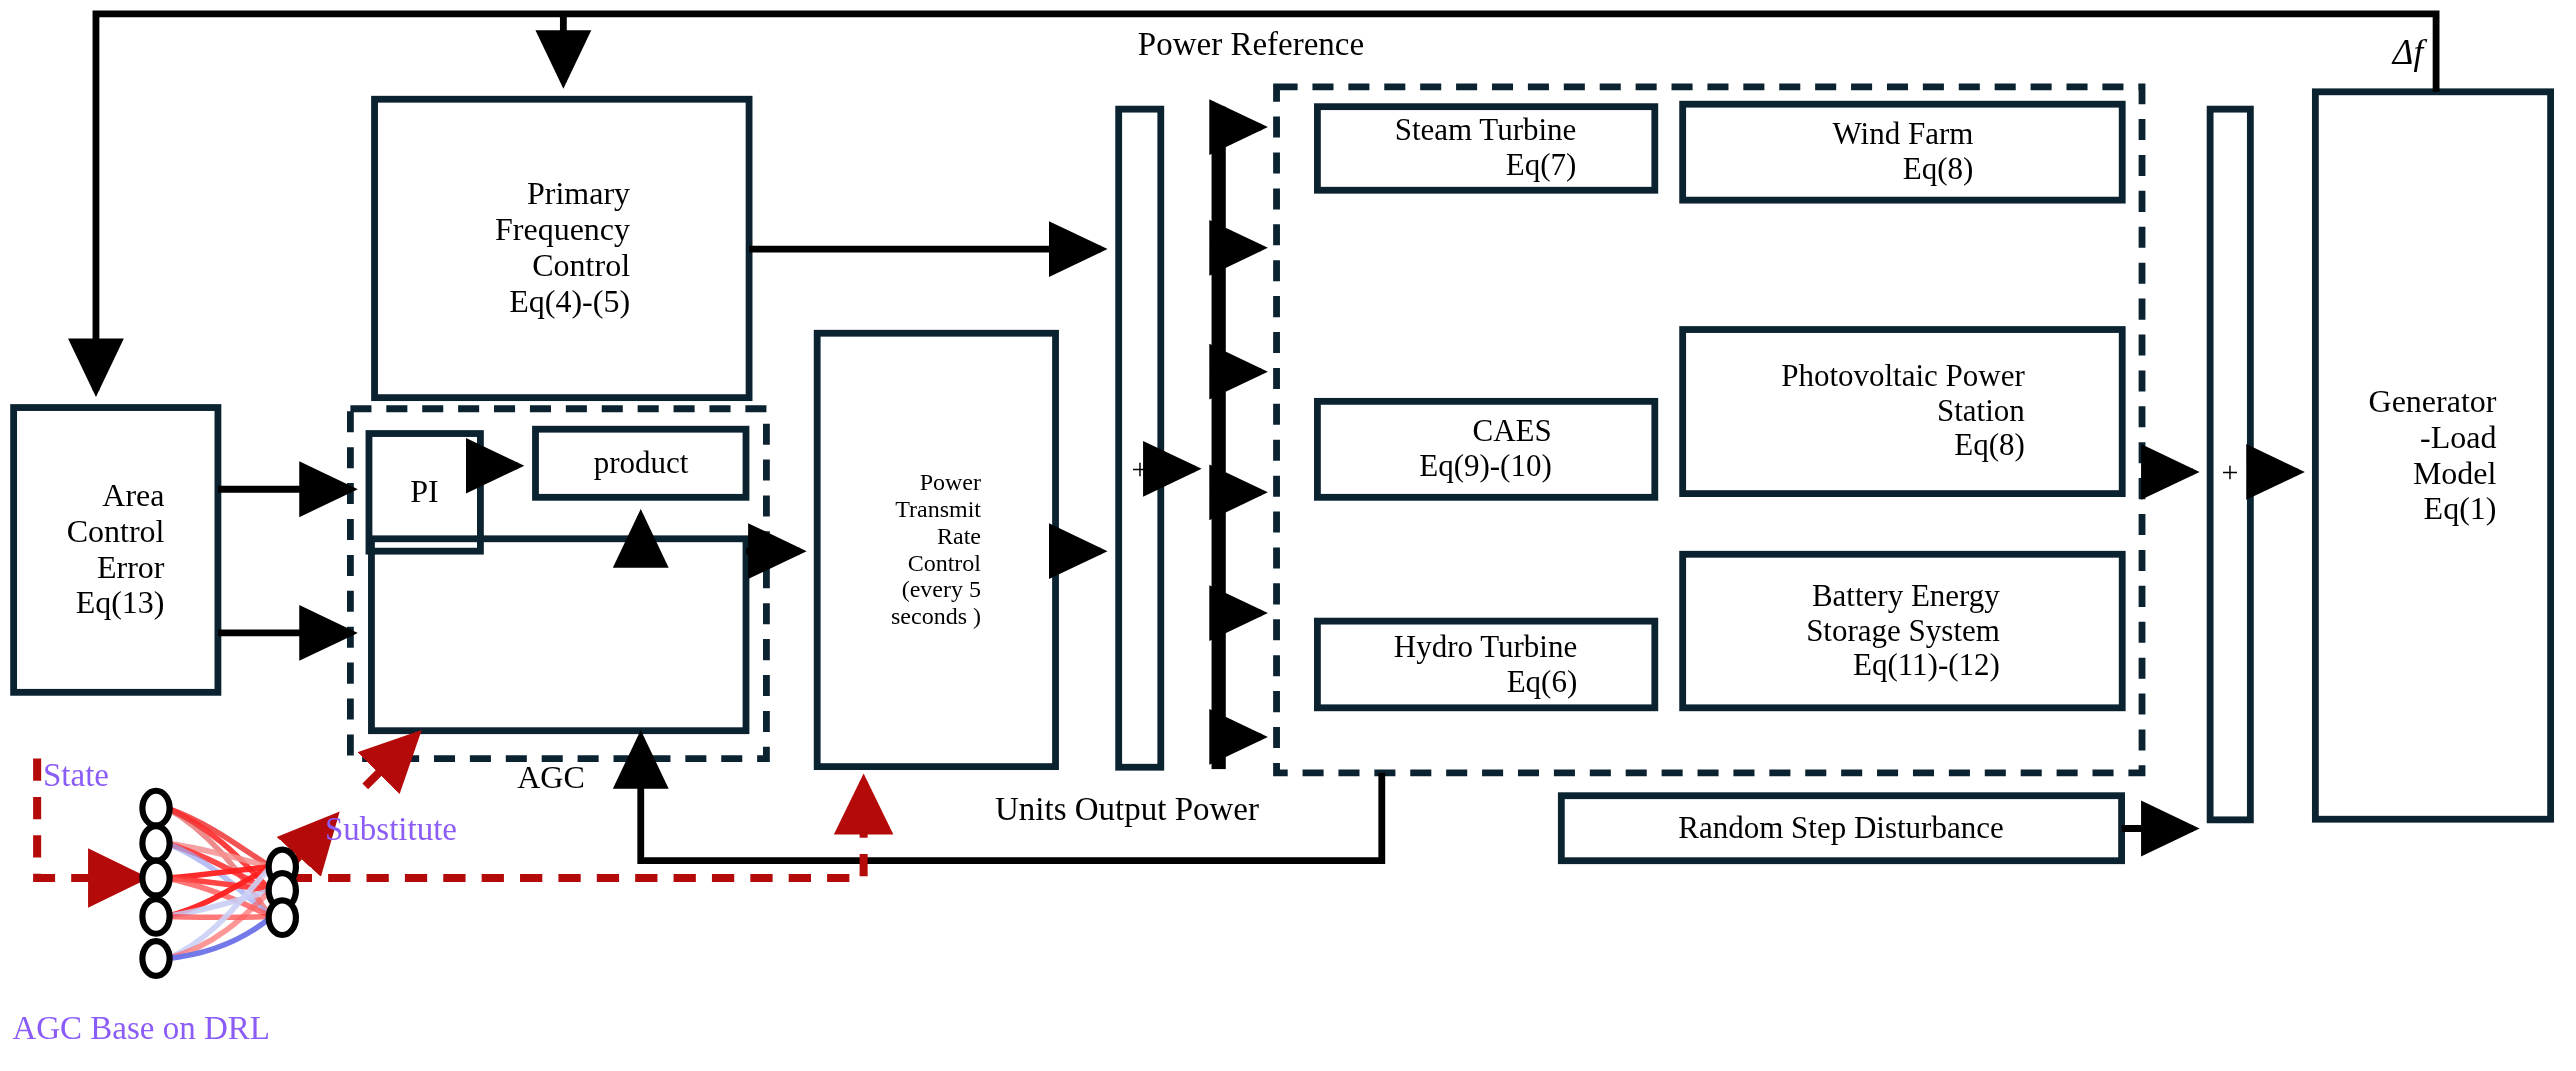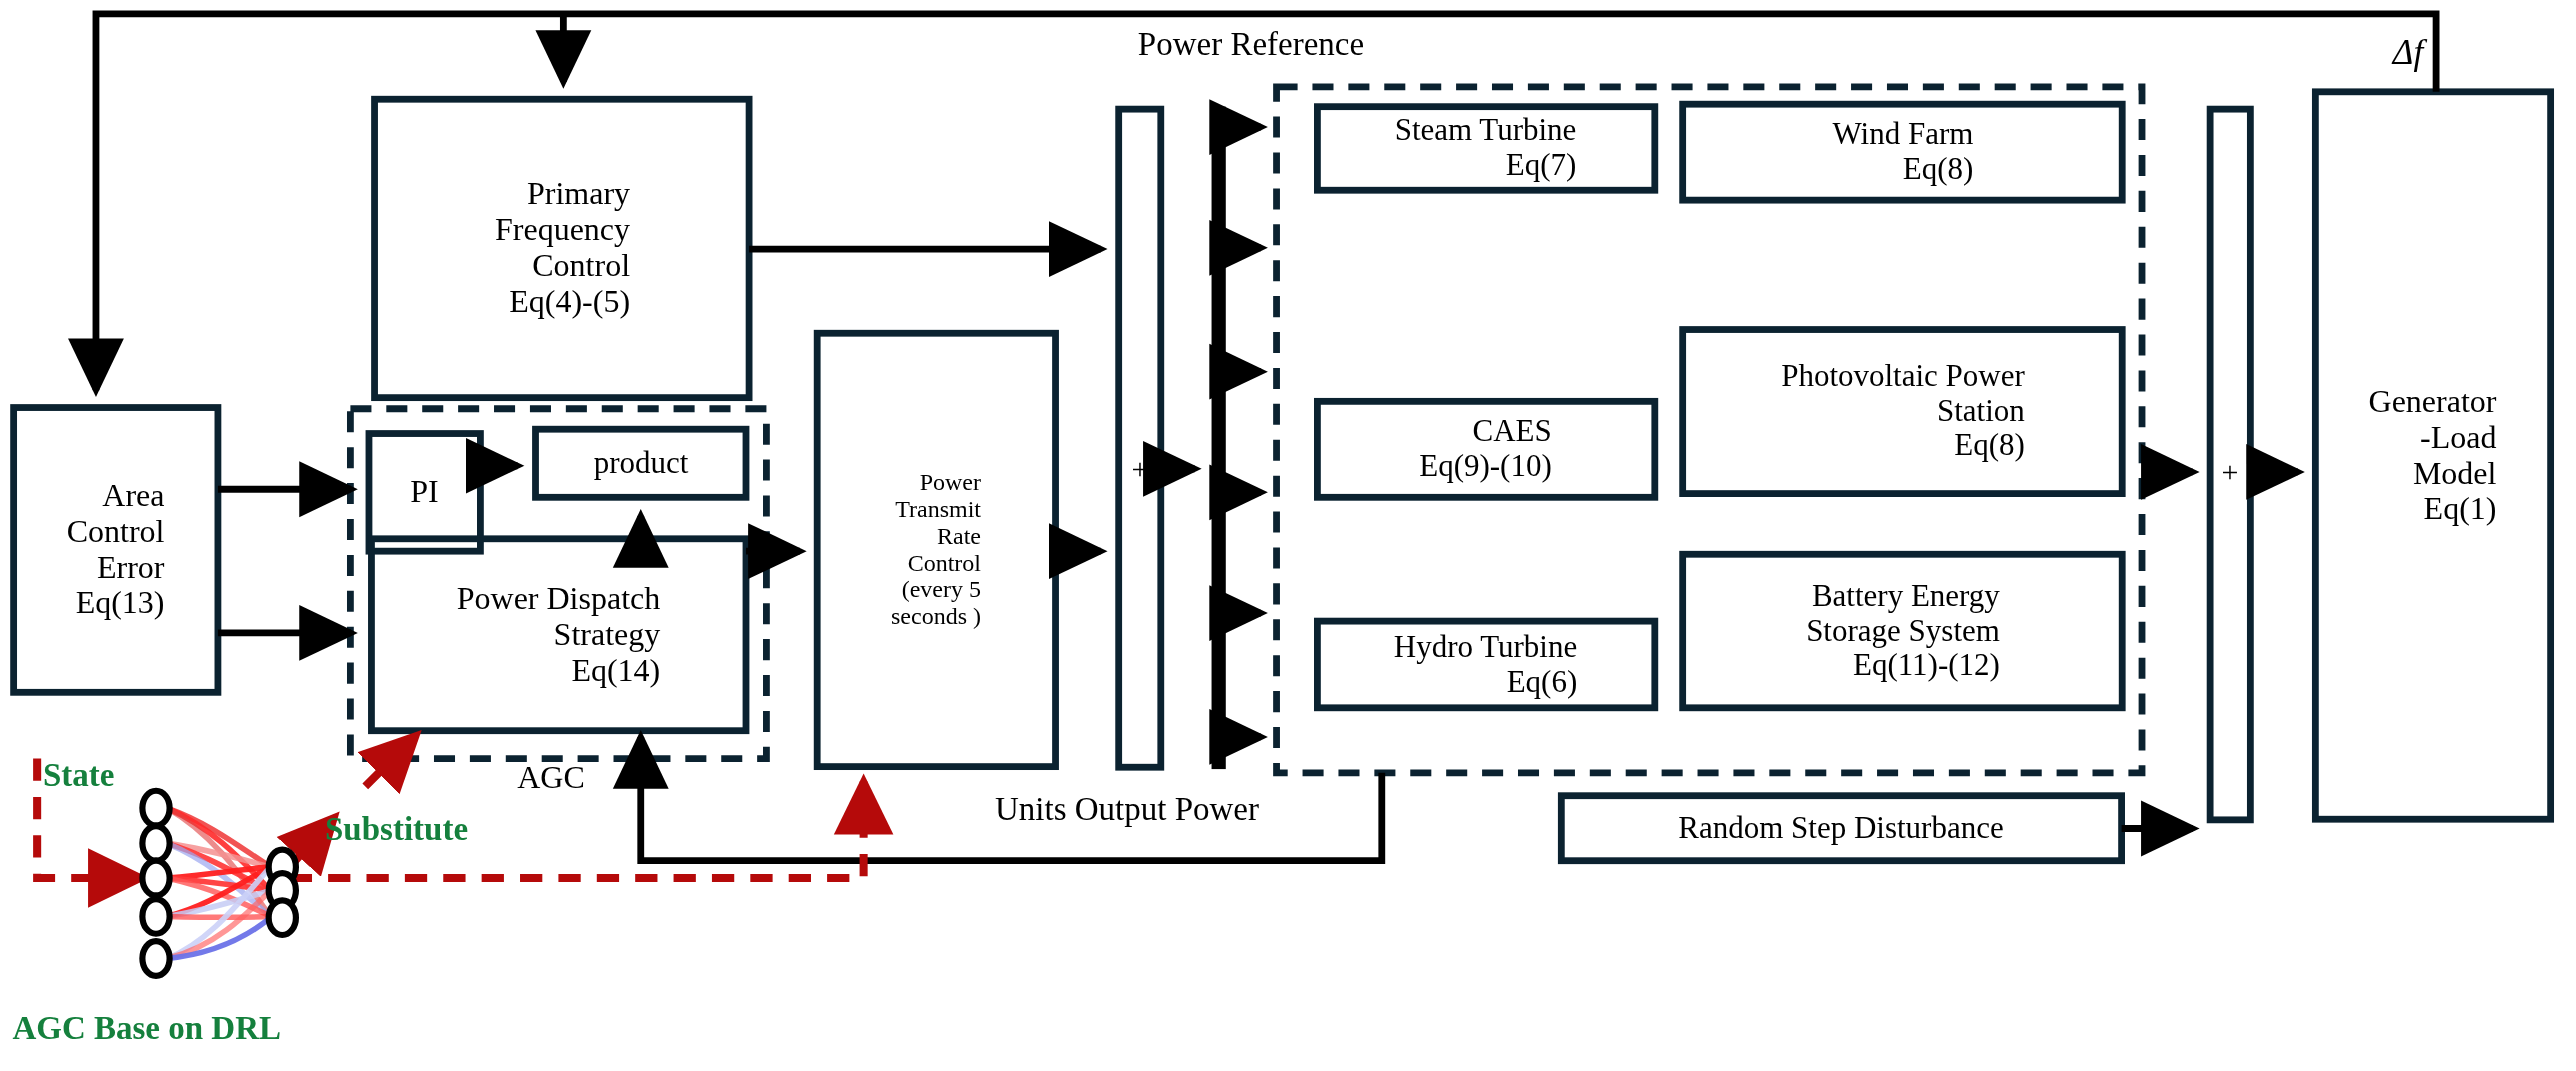--- a/index.html
+++ b/index.html
@@ -17,21 +17,21 @@
     color:#000000;
     font-family:"Liberation Serif", serif;
     line-height:1.12;
     text-align:right;
     white-space:pre-line;
     display:flex;
     align-items:center;
     justify-content:center;
     pointer-events:none;
   }
-  .red{color:#15803d;font-weight:bold;}
+  .red{color:#8b5cf6;}
   .italic{font-style:italic;font-family:Liberation Serif, serif;}
 </style>
 </head>
 <body>
 
 <div id="stage">
 
   <svg id="vec" viewBox="0 0 4161 1731" xmlns="http://www.w3.org/2000/svg">
     <defs>
       <marker id="ar" markerWidth="9" markerHeight="9" refX="7.6" refY="4.5" orient="auto" markerUnits="strokeWidth">
@@ -156,23 +156,20 @@
 
   <div class="lbl" style="left:13.6px;top:407px;width:204px;height:285px;font-size:32px;">Area
 Control
 Error
 Eq(13)</div>
 
   <div class="lbl" style="left:369px;top:433px;width:111px;height:118px;font-size:32px;">PI</div>
 
   <div class="lbl" style="left:536px;top:429px;width:210px;height:68px;font-size:31px;">product</div>
 
-  <div class="lbl" style="left:371px;top:539px;width:375px;height:192px;font-size:32px;">Power Dispatch
-Strategy
-Eq(14)</div>
 
   <div class="lbl" style="left:458px;top:759px;width:186px;height:37px;font-size:32px;">AGC</div>
 
   <div class="lbl" style="left:817px;top:333px;width:238px;height:433px;font-size:24px;">Power
 Transmit
 Rate
 Control
 (every 5
 seconds )</div>
 

